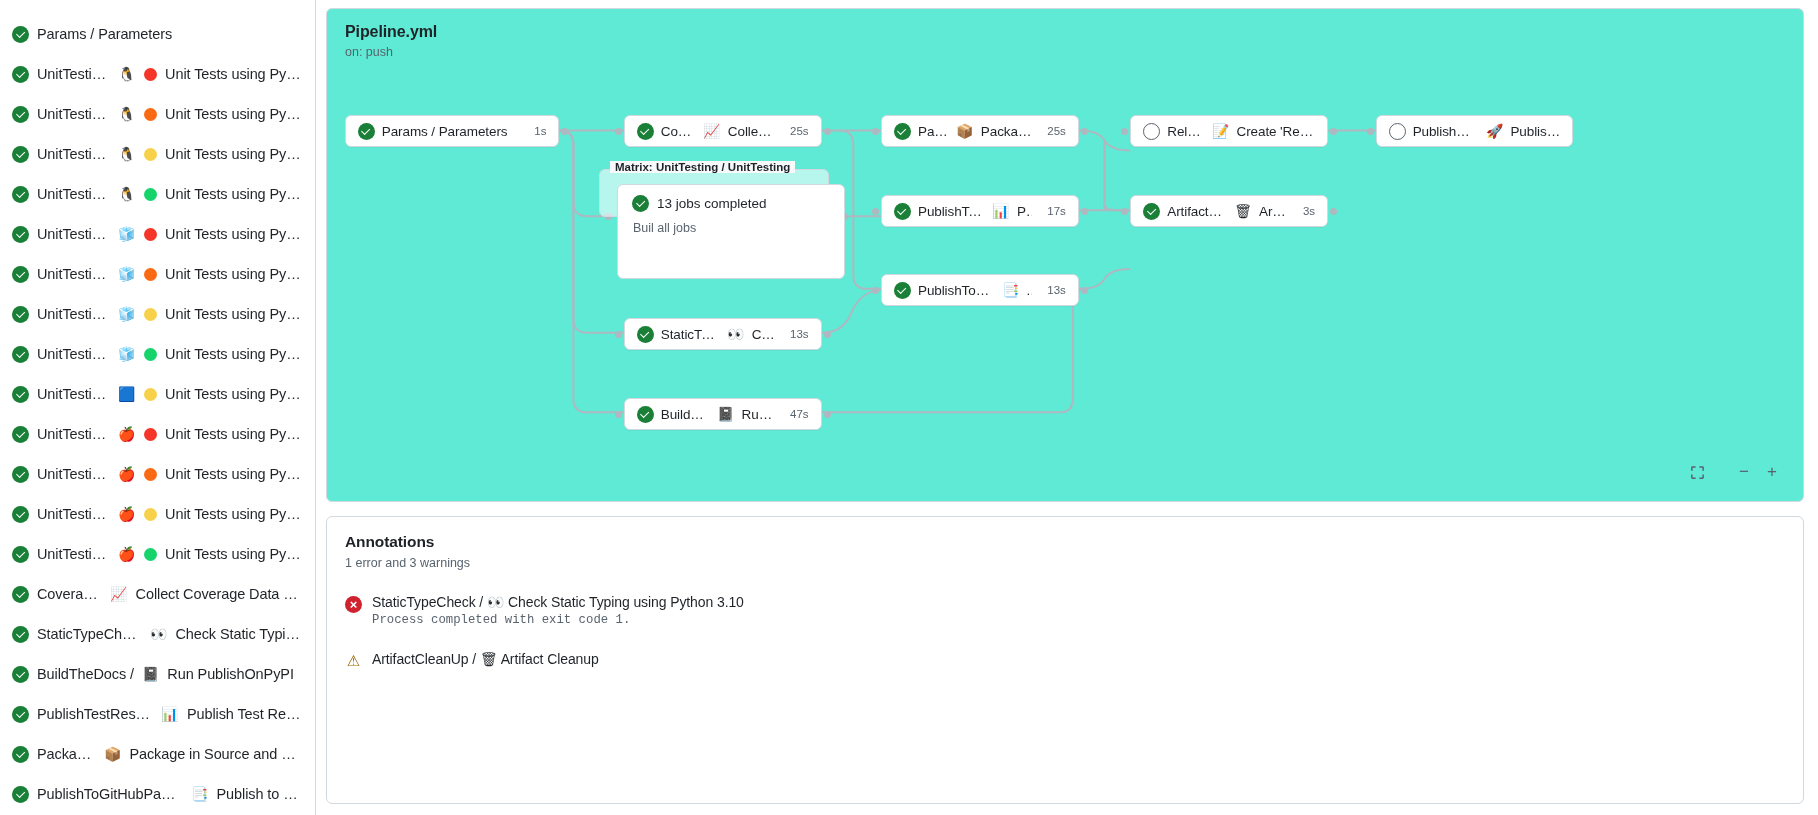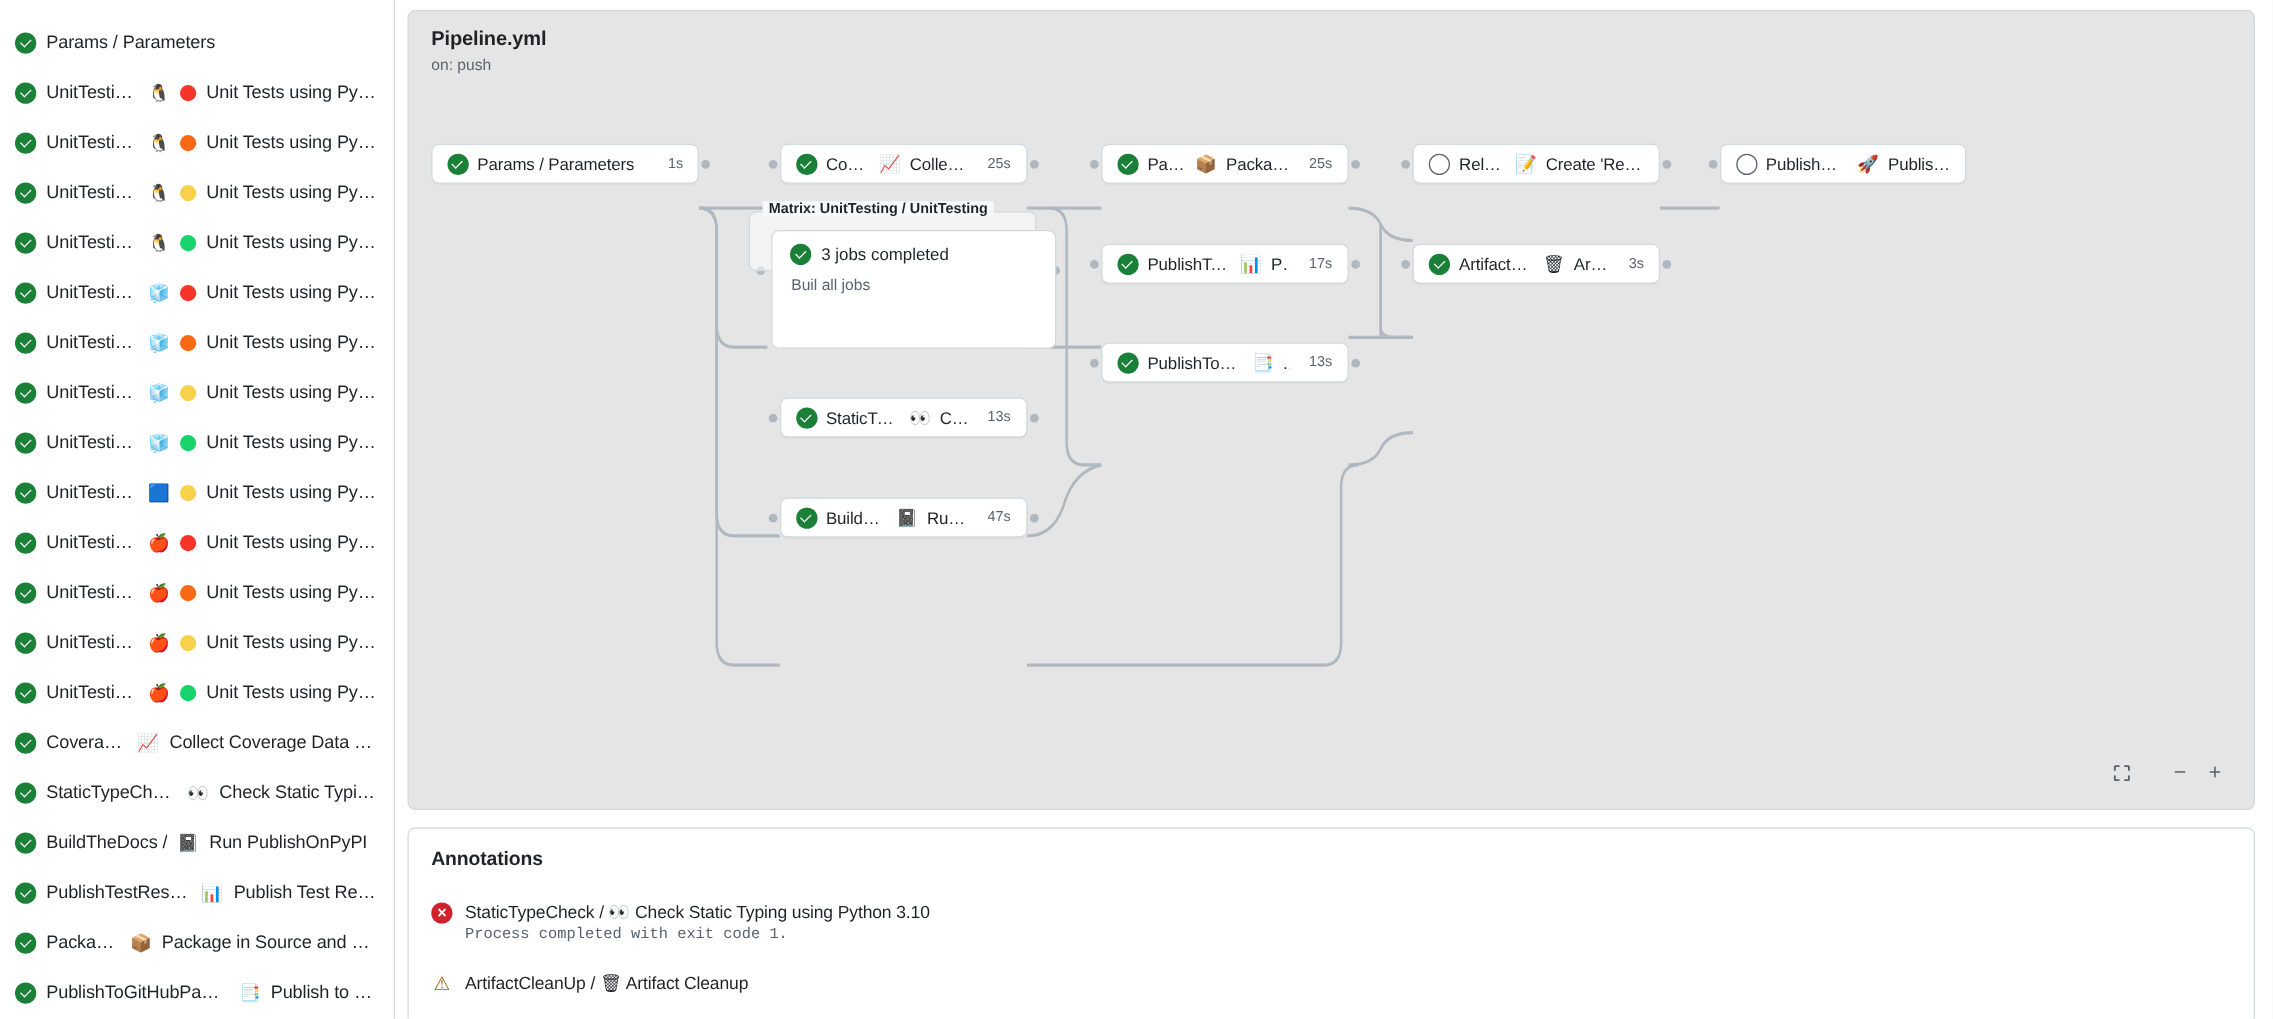--- a/index.html
+++ b/index.html
@@ -76,22 +76,22 @@
   .main {
     flex: 1 1 auto;
     padding: 8px 14px 0 10px;
     background: #ffffff;
     overflow: hidden;
   }
   .graph-card {
     position: relative;
     border: 1px solid #d1d9e0;
     border-radius: 6px;
-    background: #e5e5e5;
-    height: 640px;
+    background: #5eead4;
+    height: 494px;
     overflow: hidden;
   }
   .graph-head { padding: 14px 18px 0 18px; }
   .graph-title { font-size: 16px; font-weight: 600; color: #1f2328; letter-spacing: -0.1px;}
   .graph-sub { font-size: 12.5px; color: #59636e; margin-top: 4px; }
 
   .canvas { position: absolute; inset: 0; }
   .edges { position: absolute; left: 0; top: 0; width: 100%; height: 100%; pointer-events: none; }
 
   .node {
@@ -466,21 +466,21 @@
             <div class="pin" style="left: 18.8338%; top: 204px;"></div>
             <div class="pin" style="left: 34.8525%; top: 204px;"></div>
           </div>
 
         <div class="matrix-group" style="left:272px; top:160px; width:230px; height:48px;">
           <div class="matrix-label">Matrix: UnitTesting / UnitTesting</div>
         </div>
         <div class="matrix-node" style="left:290px; top:175px; width:228px; height:95px;">
           <div class="matrix-row">
             <span class="st success"></span>
-            <span>3 jobs completed</span>
+            <span>13 jobs completed</span>
           </div>
           <div class="matrix-link">Buil all jobs</div>
         </div>
 
         <div class="zoom-controls">
           <button class="zbtn" title="fit">
             <svg width="15" height="15" viewBox="0 0 16 16" fill="none" stroke="currentColor" stroke-width="1.6">
               <path d="M2 6V2.6A.6.6 0 0 1 2.6 2H6"></path>
               <path d="M10 2h3.4a.6.6 0 0 1 .6.6V6"></path>
               <path d="M14 10v3.4a.6.6 0 0 1-.6.6H10"></path>
@@ -491,20 +491,21 @@
           <div class="zgroup">
             <button class="zbtn" style="font-size:17px;">−</button>
             <button class="zbtn" style="font-size:17px;">+</button>
           </div>
         </div>
       </div>
     </div>
 
     <div class="ann-card">
       <div class="ann-title">Annotations</div>
+      <div class="ann-sub">1 error and 3 warnings</div>
       <div id="ann-list">
           <div class="ann-item">
             <div class="ann-ico"><span class="st error"></span></div>
             <div>
               <div class="ann-head"><span>StaticTypeCheck / </span><span class="emoji">👀</span><span> Check Static Typing using Python 3.10</span></div>
               <div class="ann-body">Process completed with exit code 1.</div>
             </div>
           </div>
           <div class="ann-item">
             <div class="ann-ico"><span class="warn-ico">⚠</span></div>

